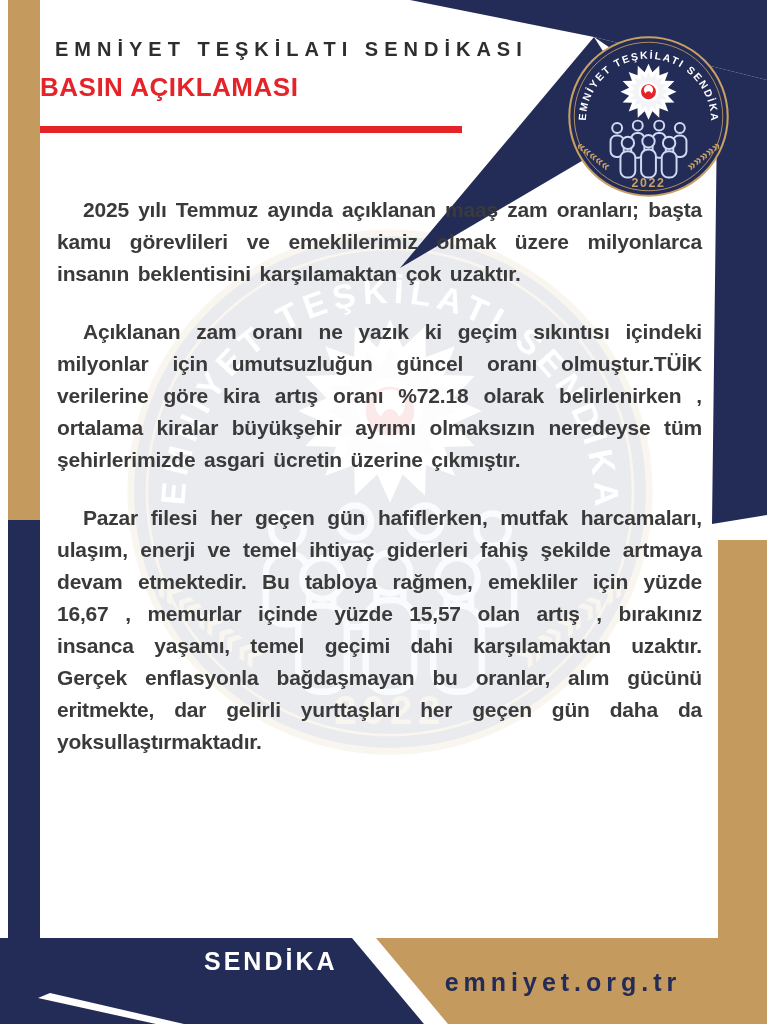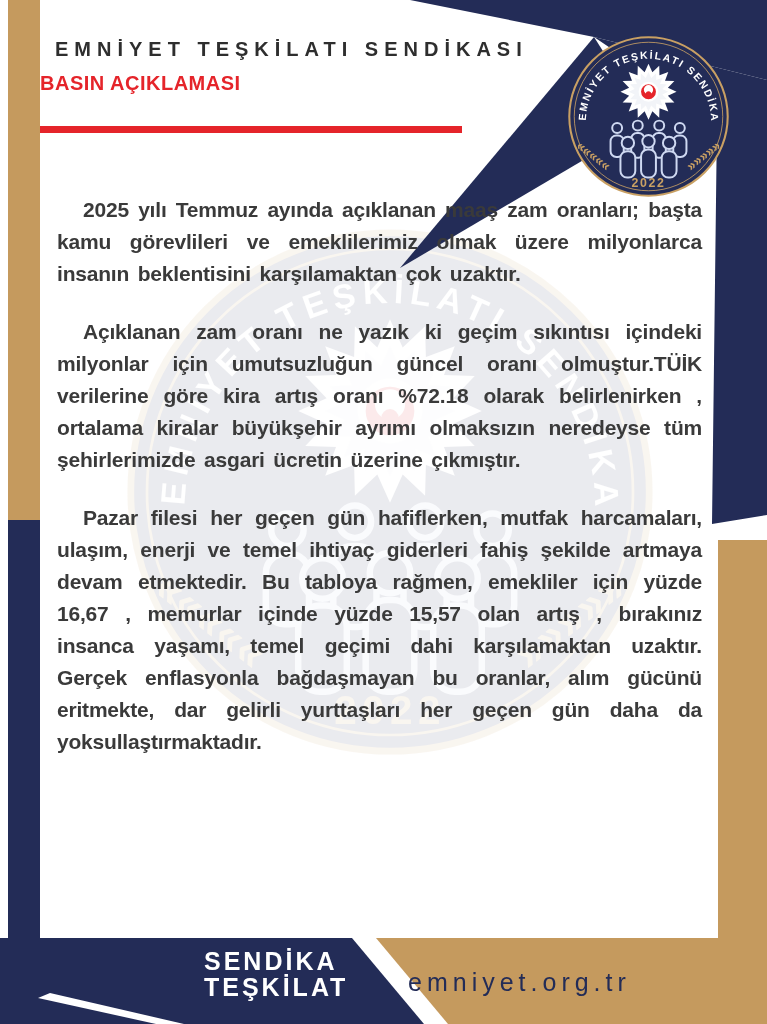--- a/index.html
+++ b/index.html
@@ -20,21 +20,21 @@
   .footer-navy{background:var(--navy);clip-path:polygon(0 938px,352px 938px,424px 1024px,0 1024px);}
   .footer-tan{background:var(--tan);clip-path:polygon(376px 938px,767px 938px,767px 1024px,448px 1024px);}
   .footer-sliver{background:#ffffff;clip-path:polygon(38px 998px,50px 993px,184px 1024px,156px 1024px);}
   
   .org-title{
     left:55px;top:38px;width:560px;
     font-size:20px;font-weight:700;letter-spacing:6px;color:#2e2e2e;
   }
   .doc-title{
     left:40px;top:72px;width:420px;
-    font-size:20px;font-weight:800;letter-spacing:.5px;color:var(--red);
+    font-size:26px;font-weight:800;letter-spacing:.5px;color:var(--red);
   }
   .red-rule{left:40px;top:126px;width:422px;height:7px;background:var(--red);}
   
   .body-text{
     left:57px;top:194px;width:645px;color:#3a3a3a;
     font-size:21px;line-height:32px;font-weight:700;
     text-align:justify;letter-spacing:-.2px;word-spacing:3px;
   }
   .body-text p{margin:0 0 26px 0;text-indent:26px;}
   
@@ -43,22 +43,22 @@
   
   .slogan-light{
     left:55px;top:952px;color:#ffffff;
     font-size:37px;font-weight:400;letter-spacing:10px;
   }
   .slogan-bold{
     left:204px;top:948px;color:#ffffff;
     font-size:25px;font-weight:800;letter-spacing:3px;line-height:26px;
   }
   .website{
-    left:408px;top:968px;width:310px;color:var(--navy);
-    font-size:25px;font-weight:400;letter-spacing:5px;
+    left:408px;top:968px;width:310px;text-align:center;color:var(--navy);
+    font-size:25px;font-weight:700;letter-spacing:5px;
   }
 </style>
 </head>
 <body>
 
 <div id="canvas" style="--navy: #232c57; --tan: #c59a5e; --red: #e5242a;">
 
   <svg class="abs watermark logo-svg" viewBox="-100 -100 200 200">
   <circle cx="0" cy="0" r="96" fill="#232c57" stroke="#c9a063" stroke-width="2.5"></circle>
   <circle cx="0" cy="0" r="90" fill="none" stroke="#c9a063" stroke-width="1"></circle>
@@ -150,17 +150,16 @@
     <p>2025 yılı Temmuz ayında açıklanan maaş zam oranları; başta kamu görevlileri ve emeklilerimiz olmak üzere milyonlarca insanın beklentisini karşılamaktan çok uzaktır.</p>
     <p>Açıklanan zam oranı ne yazık ki geçim sıkıntısı içindeki milyonlar için umutsuzluğun güncel oranı olmuştur.TÜİK verilerine göre kira artış oranı %72.18 olarak belirlenirken , ortalama kiralar büyükşehir ayrımı olmaksızın neredeyse tüm şehirlerimizde asgari ücretin üzerine çıkmıştır.</p>
     <p>Pazar filesi her geçen gün hafiflerken, mutfak harcamaları, ulaşım, enerji ve temel ihtiyaç giderleri fahiş şekilde artmaya devam etmektedir. Bu tabloya rağmen, emekliler için yüzde 16,67 , memurlar içinde yüzde 15,57 olan artış , bırakınız insanca yaşamı, temel geçimi dahi karşılamaktan uzaktır. Gerçek enflasyonla bağdaşmayan bu oranlar, alım gücünü eritmekte, dar gelirli yurttaşları her geçen gün daha da yoksullaştırmaktadır.</p>
   </div>
 
   <div class="shape footer-navy"></div>
   <div class="shape footer-tan"></div>
   <div class="shape footer-sliver"></div>
   <div class="abs slogan-bold">
     <div>SENDİKA</div>
-    <div>TEŞKİLAT</div>
   </div>
   <div class="abs website">emniyet.org.tr</div>
 
 </div>
 
 </body></html>

